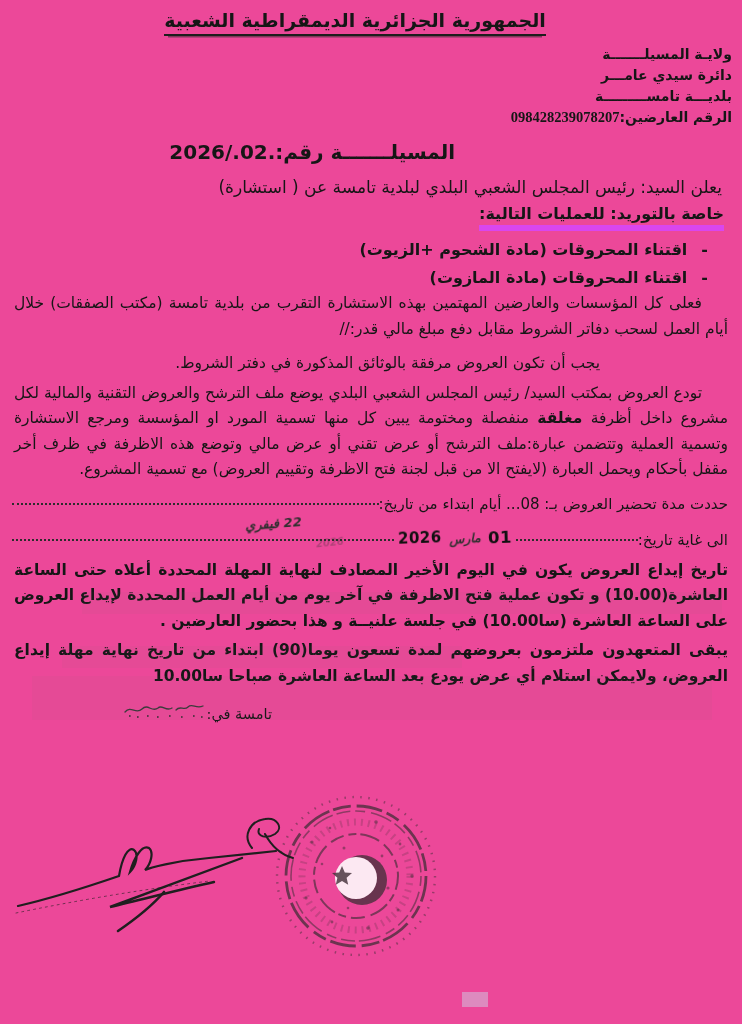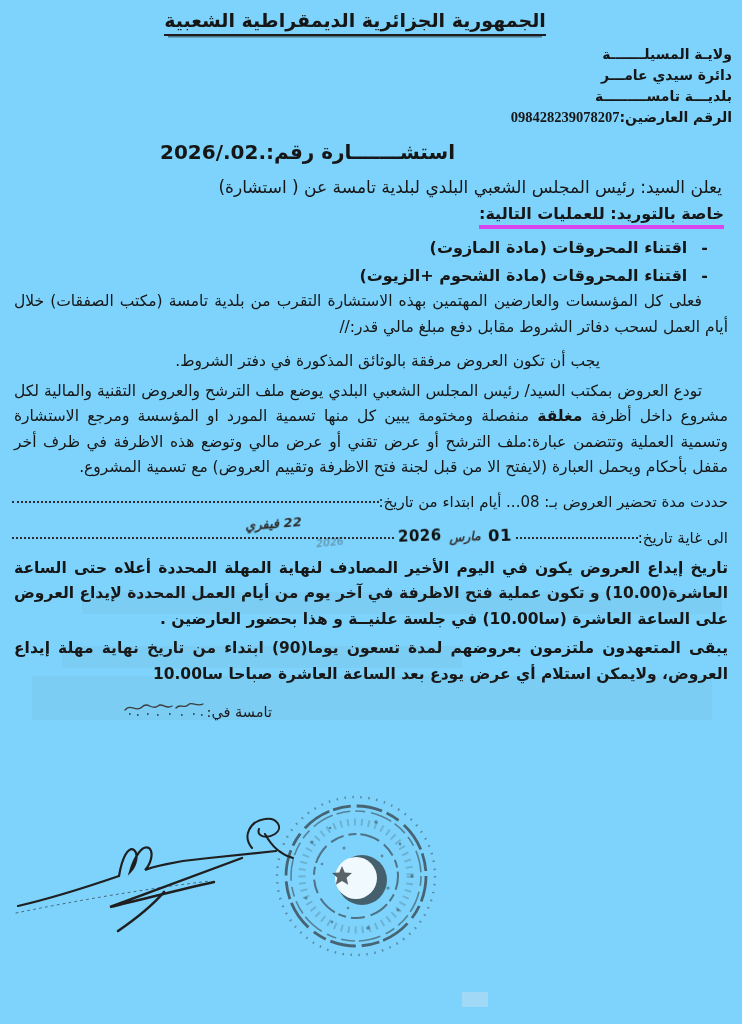--- a/index.html
+++ b/index.html
@@ -1,19 +1,19 @@
 <!DOCTYPE html>
 <html><head>
 <meta charset="utf-8">
 <style>
   html,body{margin:0;padding:0;background:#ffffff;}
   .page{
     position:relative;
     width:742px;height:1024px;
-    background:#7dd3fc;
+    background:#ec4899;
     overflow:hidden;
     direction:rtl;
     font-family:"DejaVu Sans",sans-serif;
     color:#161616;
     -webkit-font-smoothing:antialiased;
   }
   
   .title-wrap{text-align:center;padding-top:9px;}
   .doc-title{
     display:inline-block;margin:0;transform:translateX(-16px);
@@ -26,21 +26,21 @@
   .hdr .num{font-size:14.5px;font-weight:700;letter-spacing:.3px;font-family:Liberation Serif, serif;}
   .consult{
     width:fit-content;margin:12px 287px 0 0;
     font-size:20px;font-weight:700;white-space:nowrap;
   }
   .consult .consult-num{font-weight:700;}
   .announce{margin:13px 20px 0 0;font-size:17px;}
   .supply{
     width:fit-content;margin:7px 18px 0 0;
     font-size:16px;font-weight:700;
-    border-bottom:4px solid #d946ef;padding-bottom:2px;
+    border-bottom:6px solid #d946ef;padding-bottom:2px;
   }
   .op{margin:9px 34px 0 0;font-size:16px;font-weight:700;}
   .op .dash{display:inline-block;margin-left:14px;font-weight:700;}
   
   .body{
     margin:4px 14px 0 14px;font-size:15.5px;line-height:25.5px;
     text-align:justify;
   }
   .ind{text-indent:26px;}
   .single{margin:9px 142px 0 14px;text-align:right;white-space:nowrap;}
@@ -102,32 +102,32 @@
   <div class="hdr">
     <div>ولايـة المسيلـــــــة</div>
     <div>دائرة سيدي عامـــر</div>
     <div>بلديـــة تامســـــــــة</div>
     <div>
       <span>الرقم العارضين:</span><span class="num" dir="ltr">098428239078207</span>
     </div>
   </div>
 
   <div class="consult">
-    <span>استشـــــــارة رقم:</span><span class="consult-num" dir="ltr">2026/.02.</span>
+    <span>المسيلـــــــة رقم:</span><span class="consult-num" dir="ltr">2026/.02.</span>
   </div>
 
   <p class="announce">يعلن السيد: رئيس المجلس الشعبي البلدي لبلدية تامسة عن ( استشارة)</p>
 
   <h2 class="supply">خاصة بالتوريد: للعمليات التالية:</h2>
 
+  <div class="op">
+    <span class="dash">-</span><span>اقتناء المحروقات (مادة الشحوم +الزيوت)</span>
+  </div>
   <div class="op">
     <span class="dash">-</span><span>اقتناء المحروقات (مادة المازوت)</span>
-  </div>
-  <div class="op">
-    <span class="dash">-</span><span>اقتناء المحروقات (مادة الشحوم +الزيوت)</span>
   </div>
 
   <p class="body ind">فعلى كل المؤسسات والعارضين المهتمين بهذه الاستشارة التقرب من بلدية تامسة (مكتب الصفقات) خلال أيام العمل لسحب دفاتر الشروط  مقابل دفع مبلغ مالي قدر://</p>
   <p class="body single">يجب أن تكون العروض مرفقة بالوثائق المذكورة في دفتر الشروط.</p>
   <p class="body ind"><span>تودع العروض بمكتب السيد/ رئيس المجلس الشعبي البلدي يوضع ملف الترشح والعروض التقنية والمالية  لكل مشروع داخل أظرفة </span><b>مغلقة</b><span> منفصلة ومختومة يبين كل منها تسمية المورد او المؤسسة ومرجع الاستشارة وتسمية العملية وتتضمن عبارة:ملف الترشح أو عرض تقني أو عرض مالي وتوضع هذه الاظرفة في ظرف أخر مقفل بأحكام ويحمل العبارة (لايفتح الا من قبل لجنة فتح الاظرفة وتقييم العروض) مع تسمية المشروع.</span></p>
 
   <div class="dateline">
     <span class="lbl">حددت مدة تحضير العروض بـ: 08...  أيام ابتداء من تاريخ:</span>
     <span class="dots"></span>
   </div>

